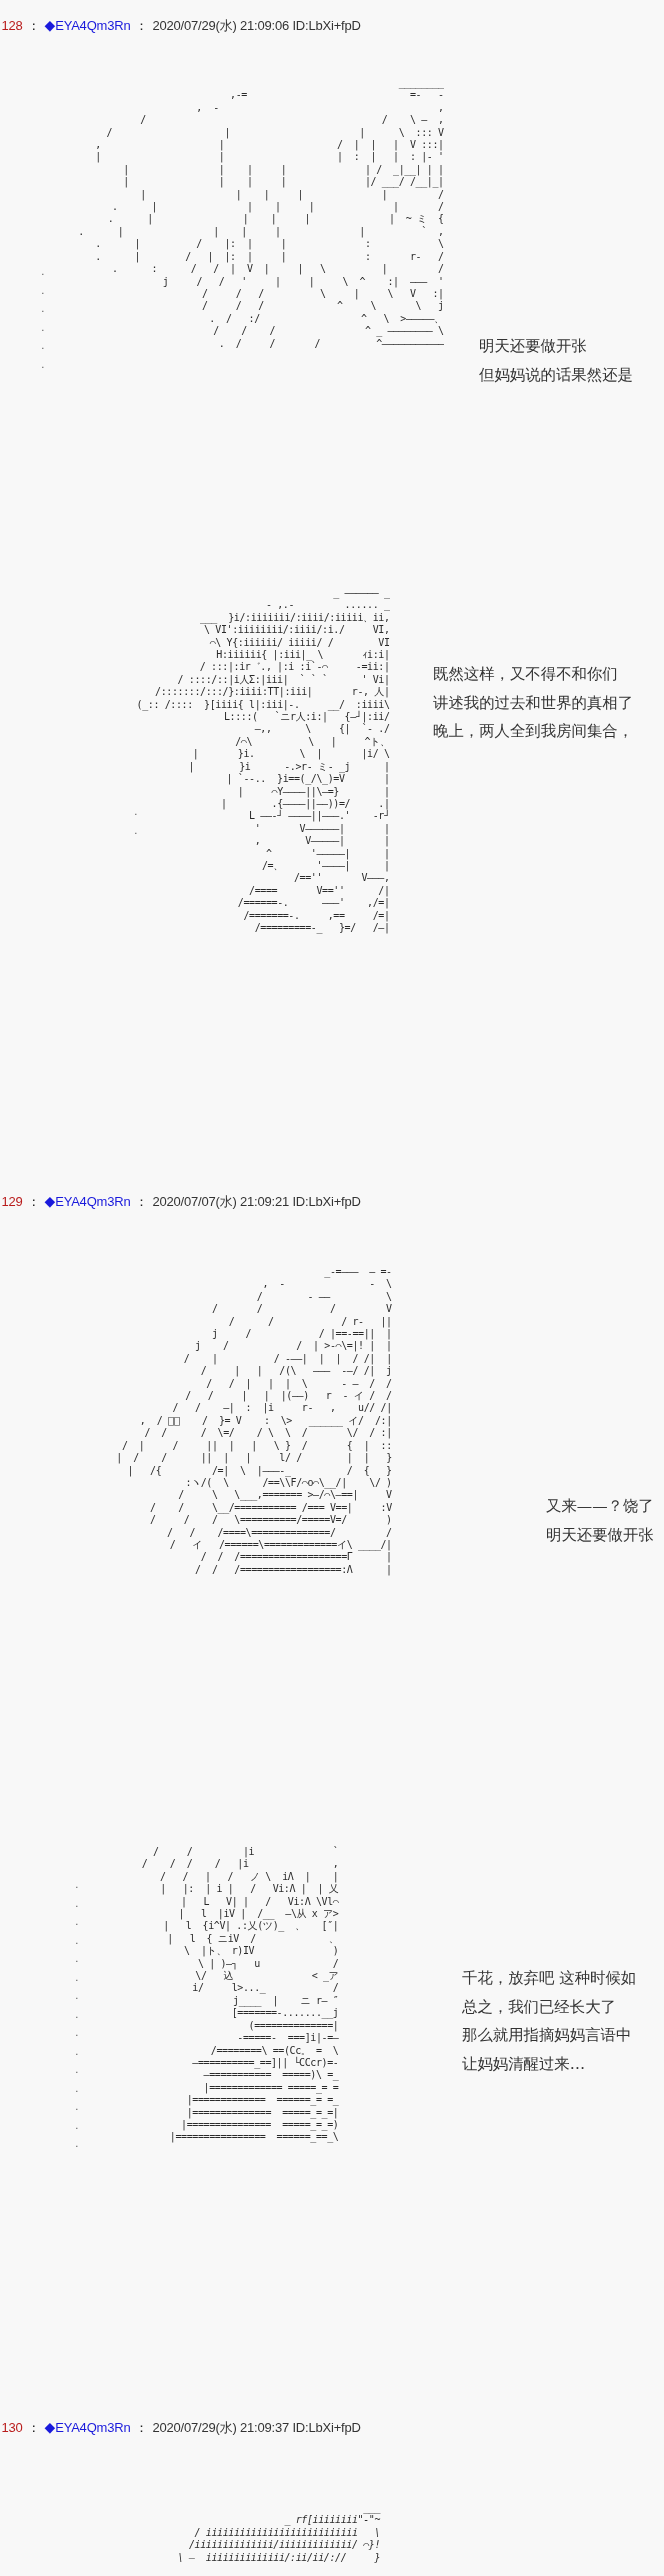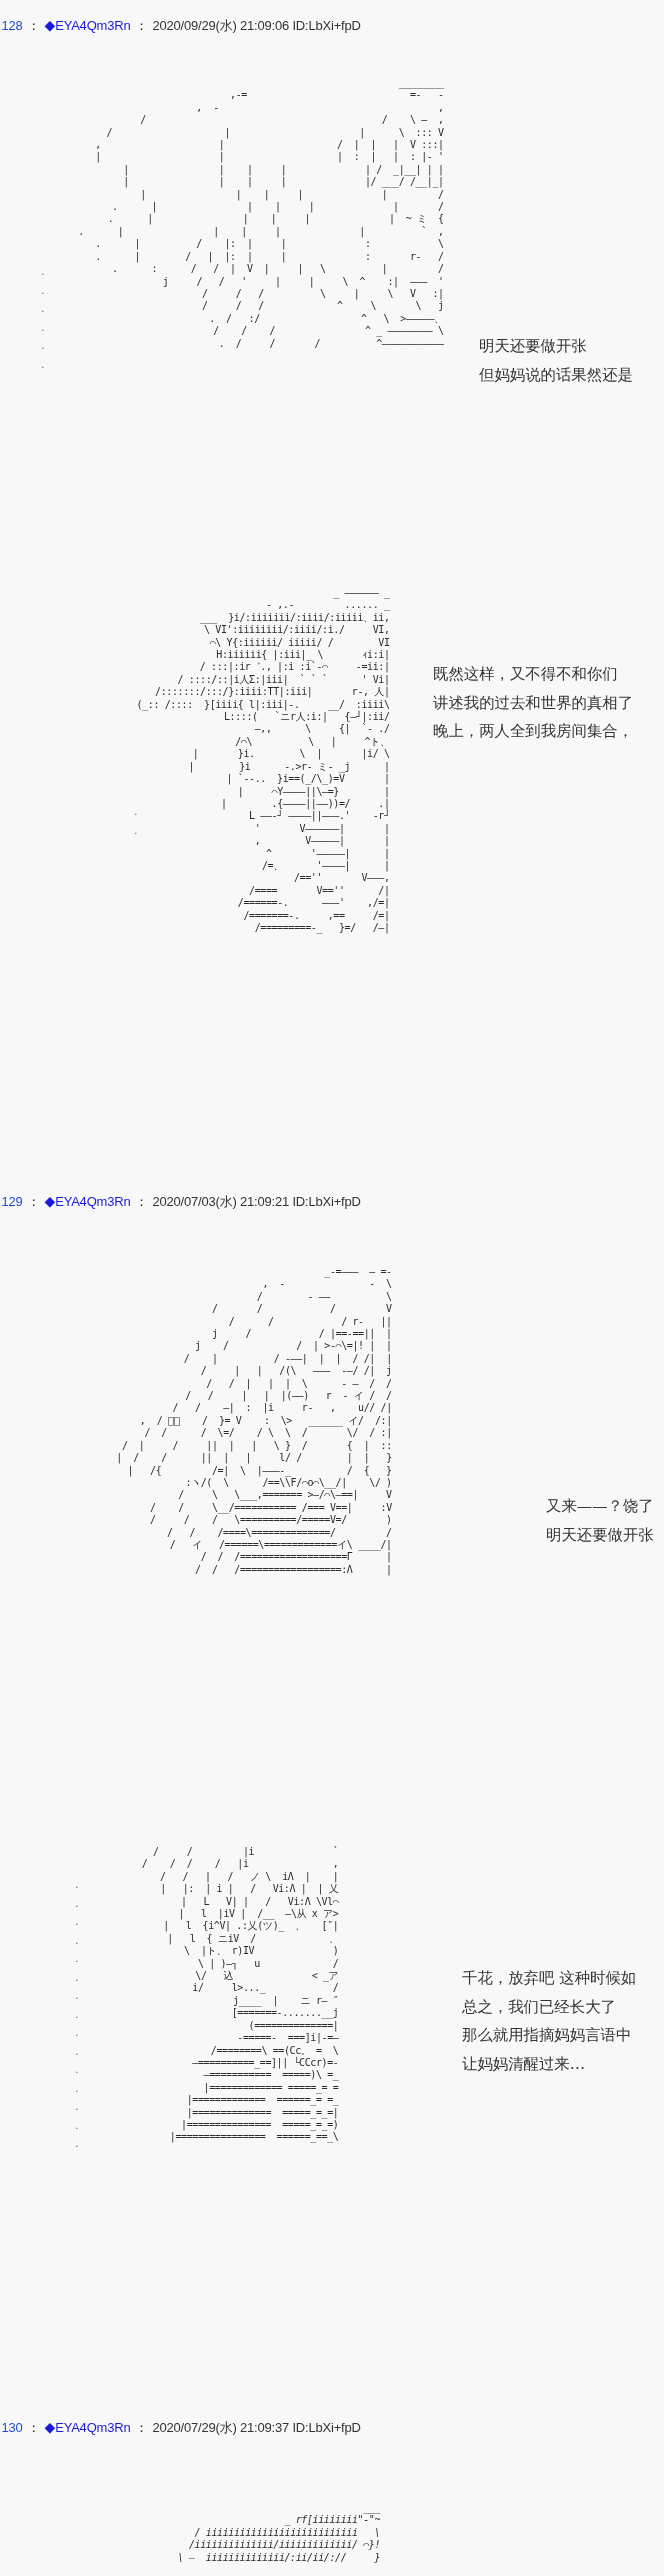--- a/index.html
+++ b/index.html
@@ -8,21 +8,21 @@
     background:#f8f8f8;
     font-family:"DejaVu Sans", sans-serif;
     color:#222;
   }
   .post-header {
     position:absolute; left:1.5px;
     font-family:"Liberation Sans", sans-serif;
     font-size:13px; letter-spacing:-0.2px; color:#333;
     white-space:nowrap;
   }
-  .post-header .num { color:#1d4ed8; }
+  .post-header .num { color:#b91c1c; }
   .post-header .sep { color:#222; margin:0 4.6px; }
   .post-header .trip { color:#1a1adc; font-weight:normal; }
   .post-header .diamond { color:#1a1adc; font-size:14px; }
   .post-header .date, .post-header .pid { color:#333; }
   .aa {
     position:absolute; margin:0;
     font-family:"DejaVu Sans Mono", monospace;
     font-size:10px; line-height:12.4px; color:#2a2a2a;
     white-space:pre; letter-spacing:-0.4px;text-align:right;
   }
@@ -36,21 +36,21 @@
     font-family:"DejaVu Serif", serif;
     font-size:15.4px; line-height:28.6px; color:#333;
     white-space:nowrap; overflow:hidden;
   }
   .dialogue .line { display:block; }
 </style>
 </head>
 <body>
 
 <div class="post-header" style="top:17px;">
-  <span class="num">128</span><span class="sep">：</span><span class="diamond">◆</span><span class="trip">EYA4Qm3Rn</span><span class="sep">：</span><span class="date">2020/09/29(水) 21:09:06</span> <span class="pid">ID:LbXi+fpD</span>
+  <span class="num">128</span><span class="sep">：</span><span class="diamond">◆</span><span class="trip">EYA4Qm3Rn</span><span class="sep">：</span><span class="date">2020/07/29(水) 21:09:06</span> <span class="pid">ID:LbXi+fpD</span>
 </div>
 
 <pre class="aa" style="top:77px; left:39px;">                               ________
                    ,-=                             =-   -
                ,  -                                       ,
              /                                          /    \ ―  ,
            /                    |                       |      \  ::: V
           ,                     |                    /  |  |   |  V :::|
           |                     |                    |  :  |   |  : |- '
           |                |    |     |              | /  _|__| | |
@@ -113,21 +113,21 @@
 <pre class="dots" style="top:803px; left:133px;">.
 .</pre>
 
 <div class="dialogue" style="top:660px; left:433px; width:232px;">
   <span class="line">既然这样，又不得不和你们</span>
   <span class="line">讲述我的过去和世界的真相了</span>
   <span class="line">晚上，两人全到我房间集合，</span>
 </div>
 
 <div class="post-header" style="top:1193px;">
-  <span class="num">129</span><span class="sep">：</span><span class="diamond">◆</span><span class="trip">EYA4Qm3Rn</span><span class="sep">：</span><span class="date">2020/07/03(水) 21:09:21</span> <span class="pid">ID:LbXi+fpD</span>
+  <span class="num">129</span><span class="sep">：</span><span class="diamond">◆</span><span class="trip">EYA4Qm3Rn</span><span class="sep">：</span><span class="date">2020/07/07(水) 21:09:21</span> <span class="pid">ID:LbXi+fpD</span>
 </div>
 
 <pre class="aa" style="top:1266px; left:77px;">                            _-=―――  ― =-
                          ,  -               -  \
                        /        ‐ ――          \
                       /       /            /         V
                      /      /            / r‐   ||
                     j     /            / |==-==||  |
                     j    /            /  | &gt;‐⌒\=|! |  |
                    /    |          / ‐――|  |  |  / /|  |

